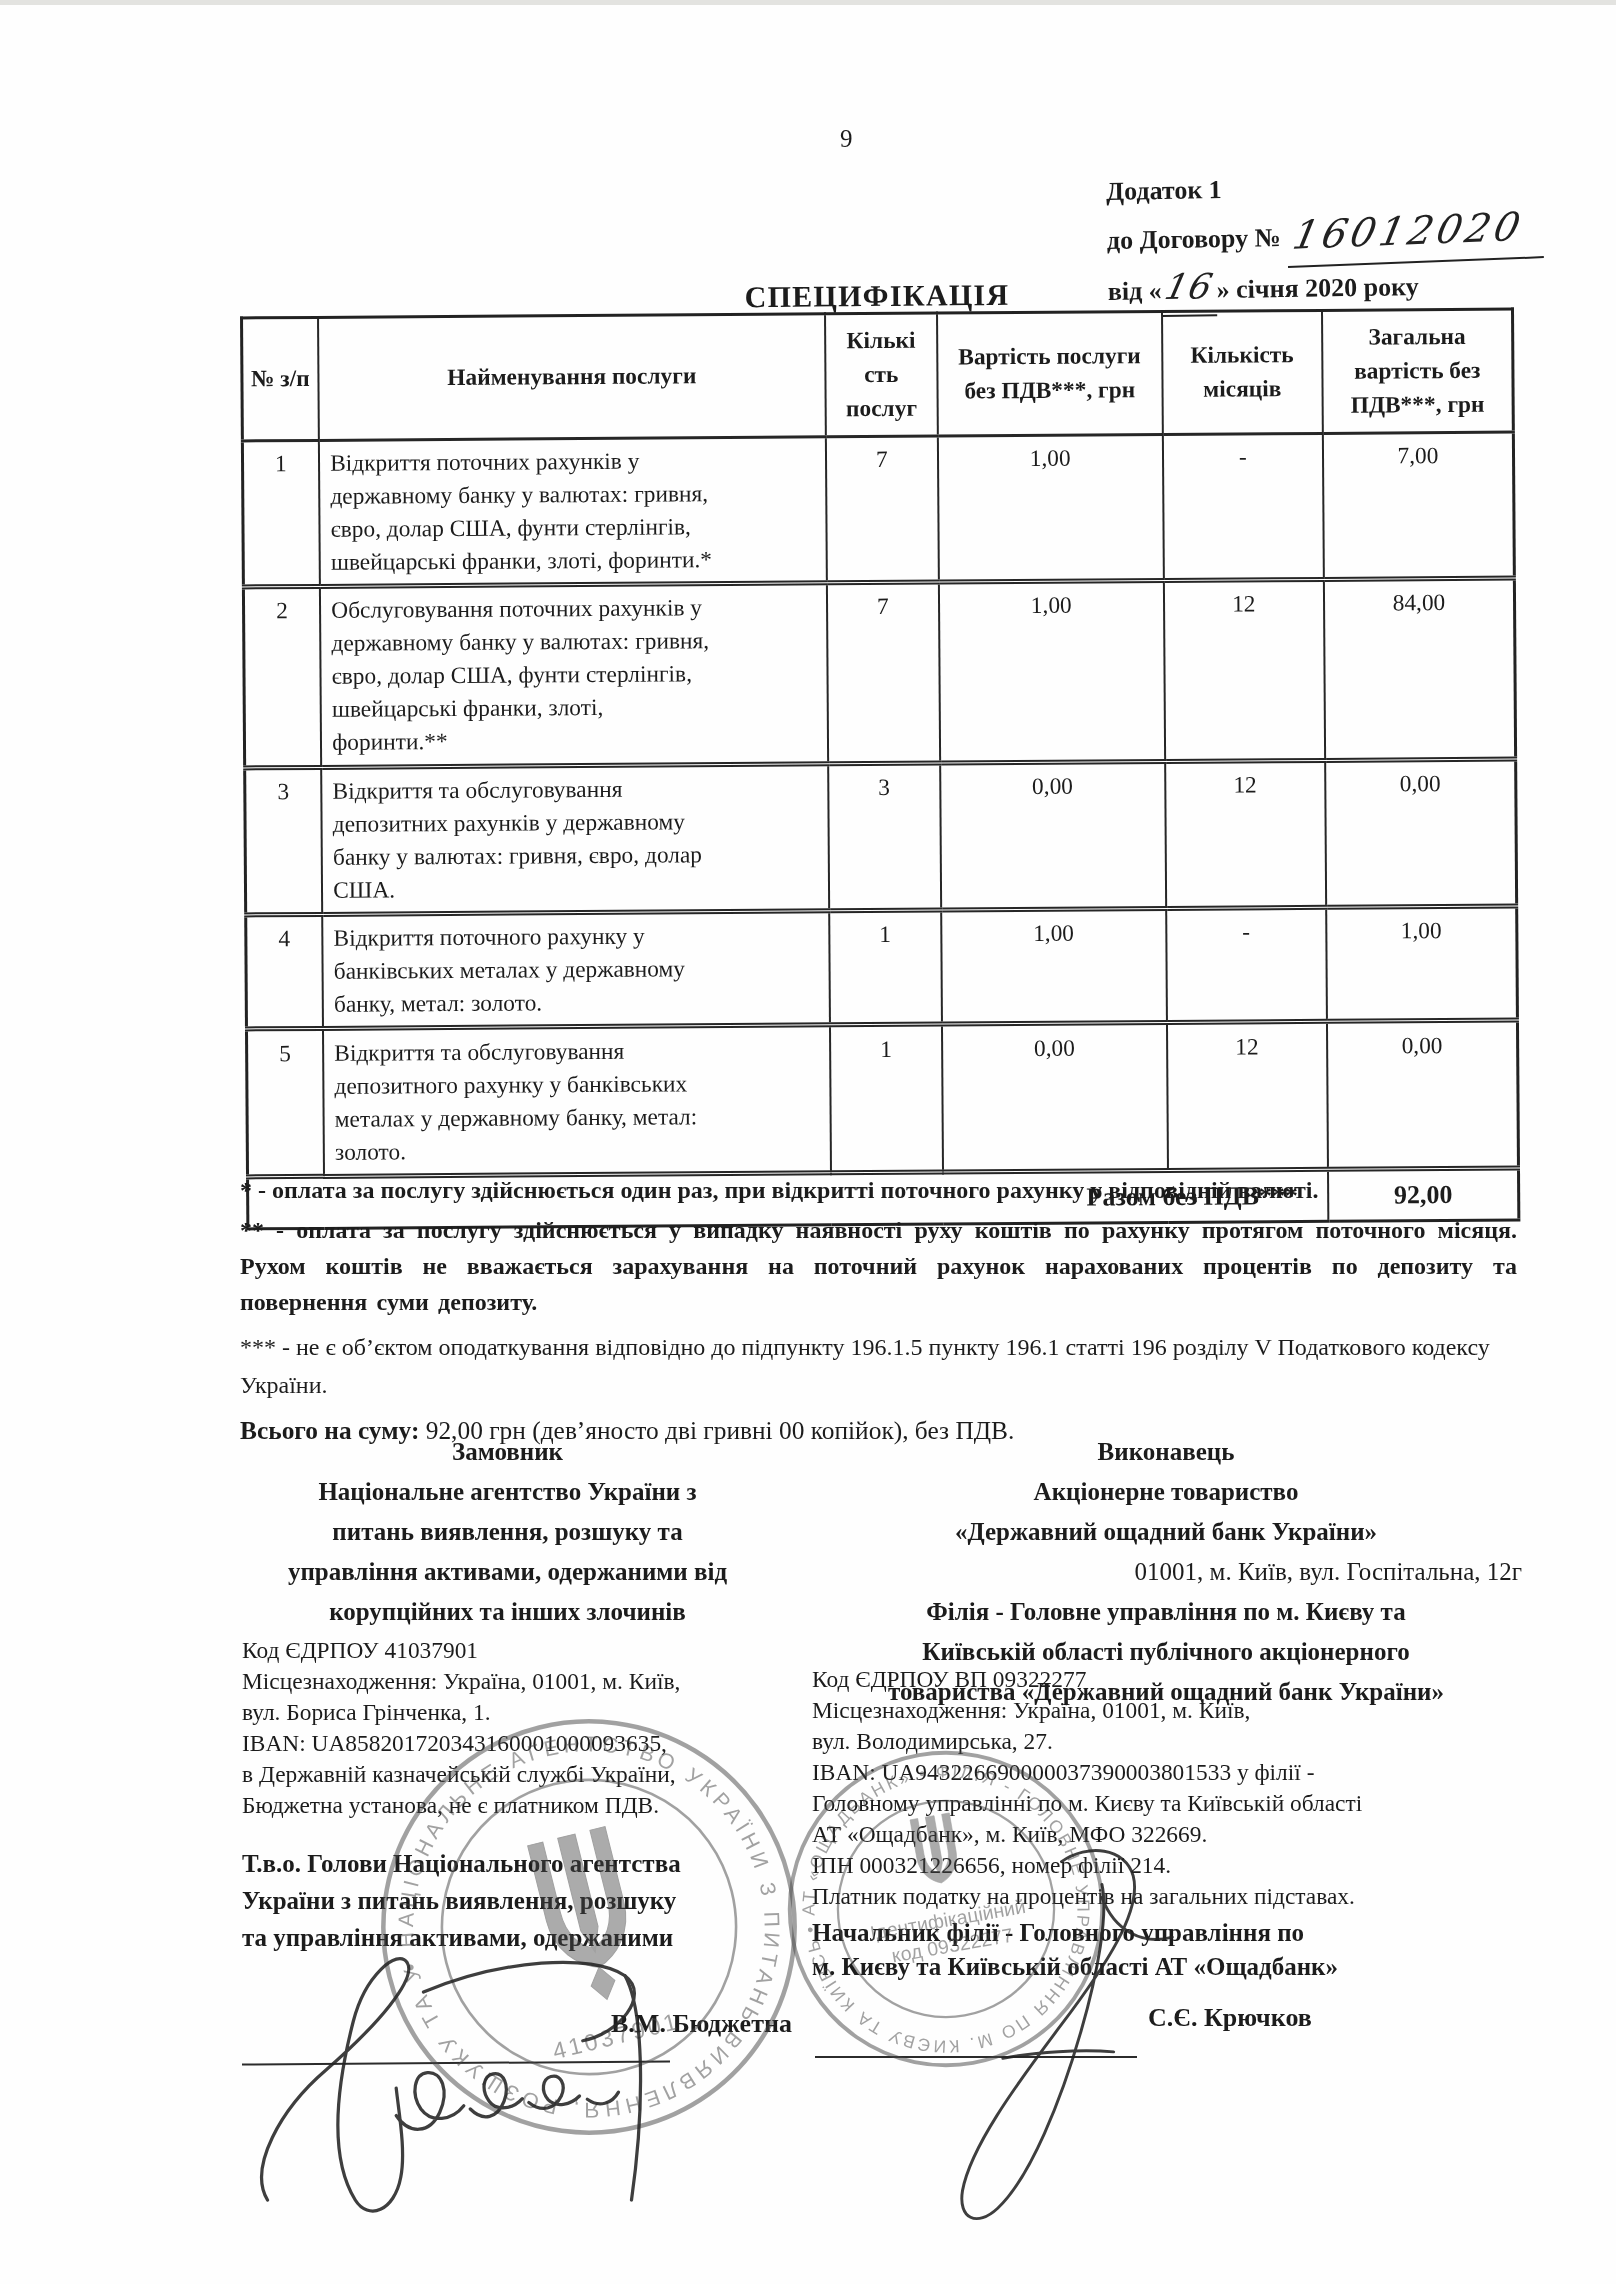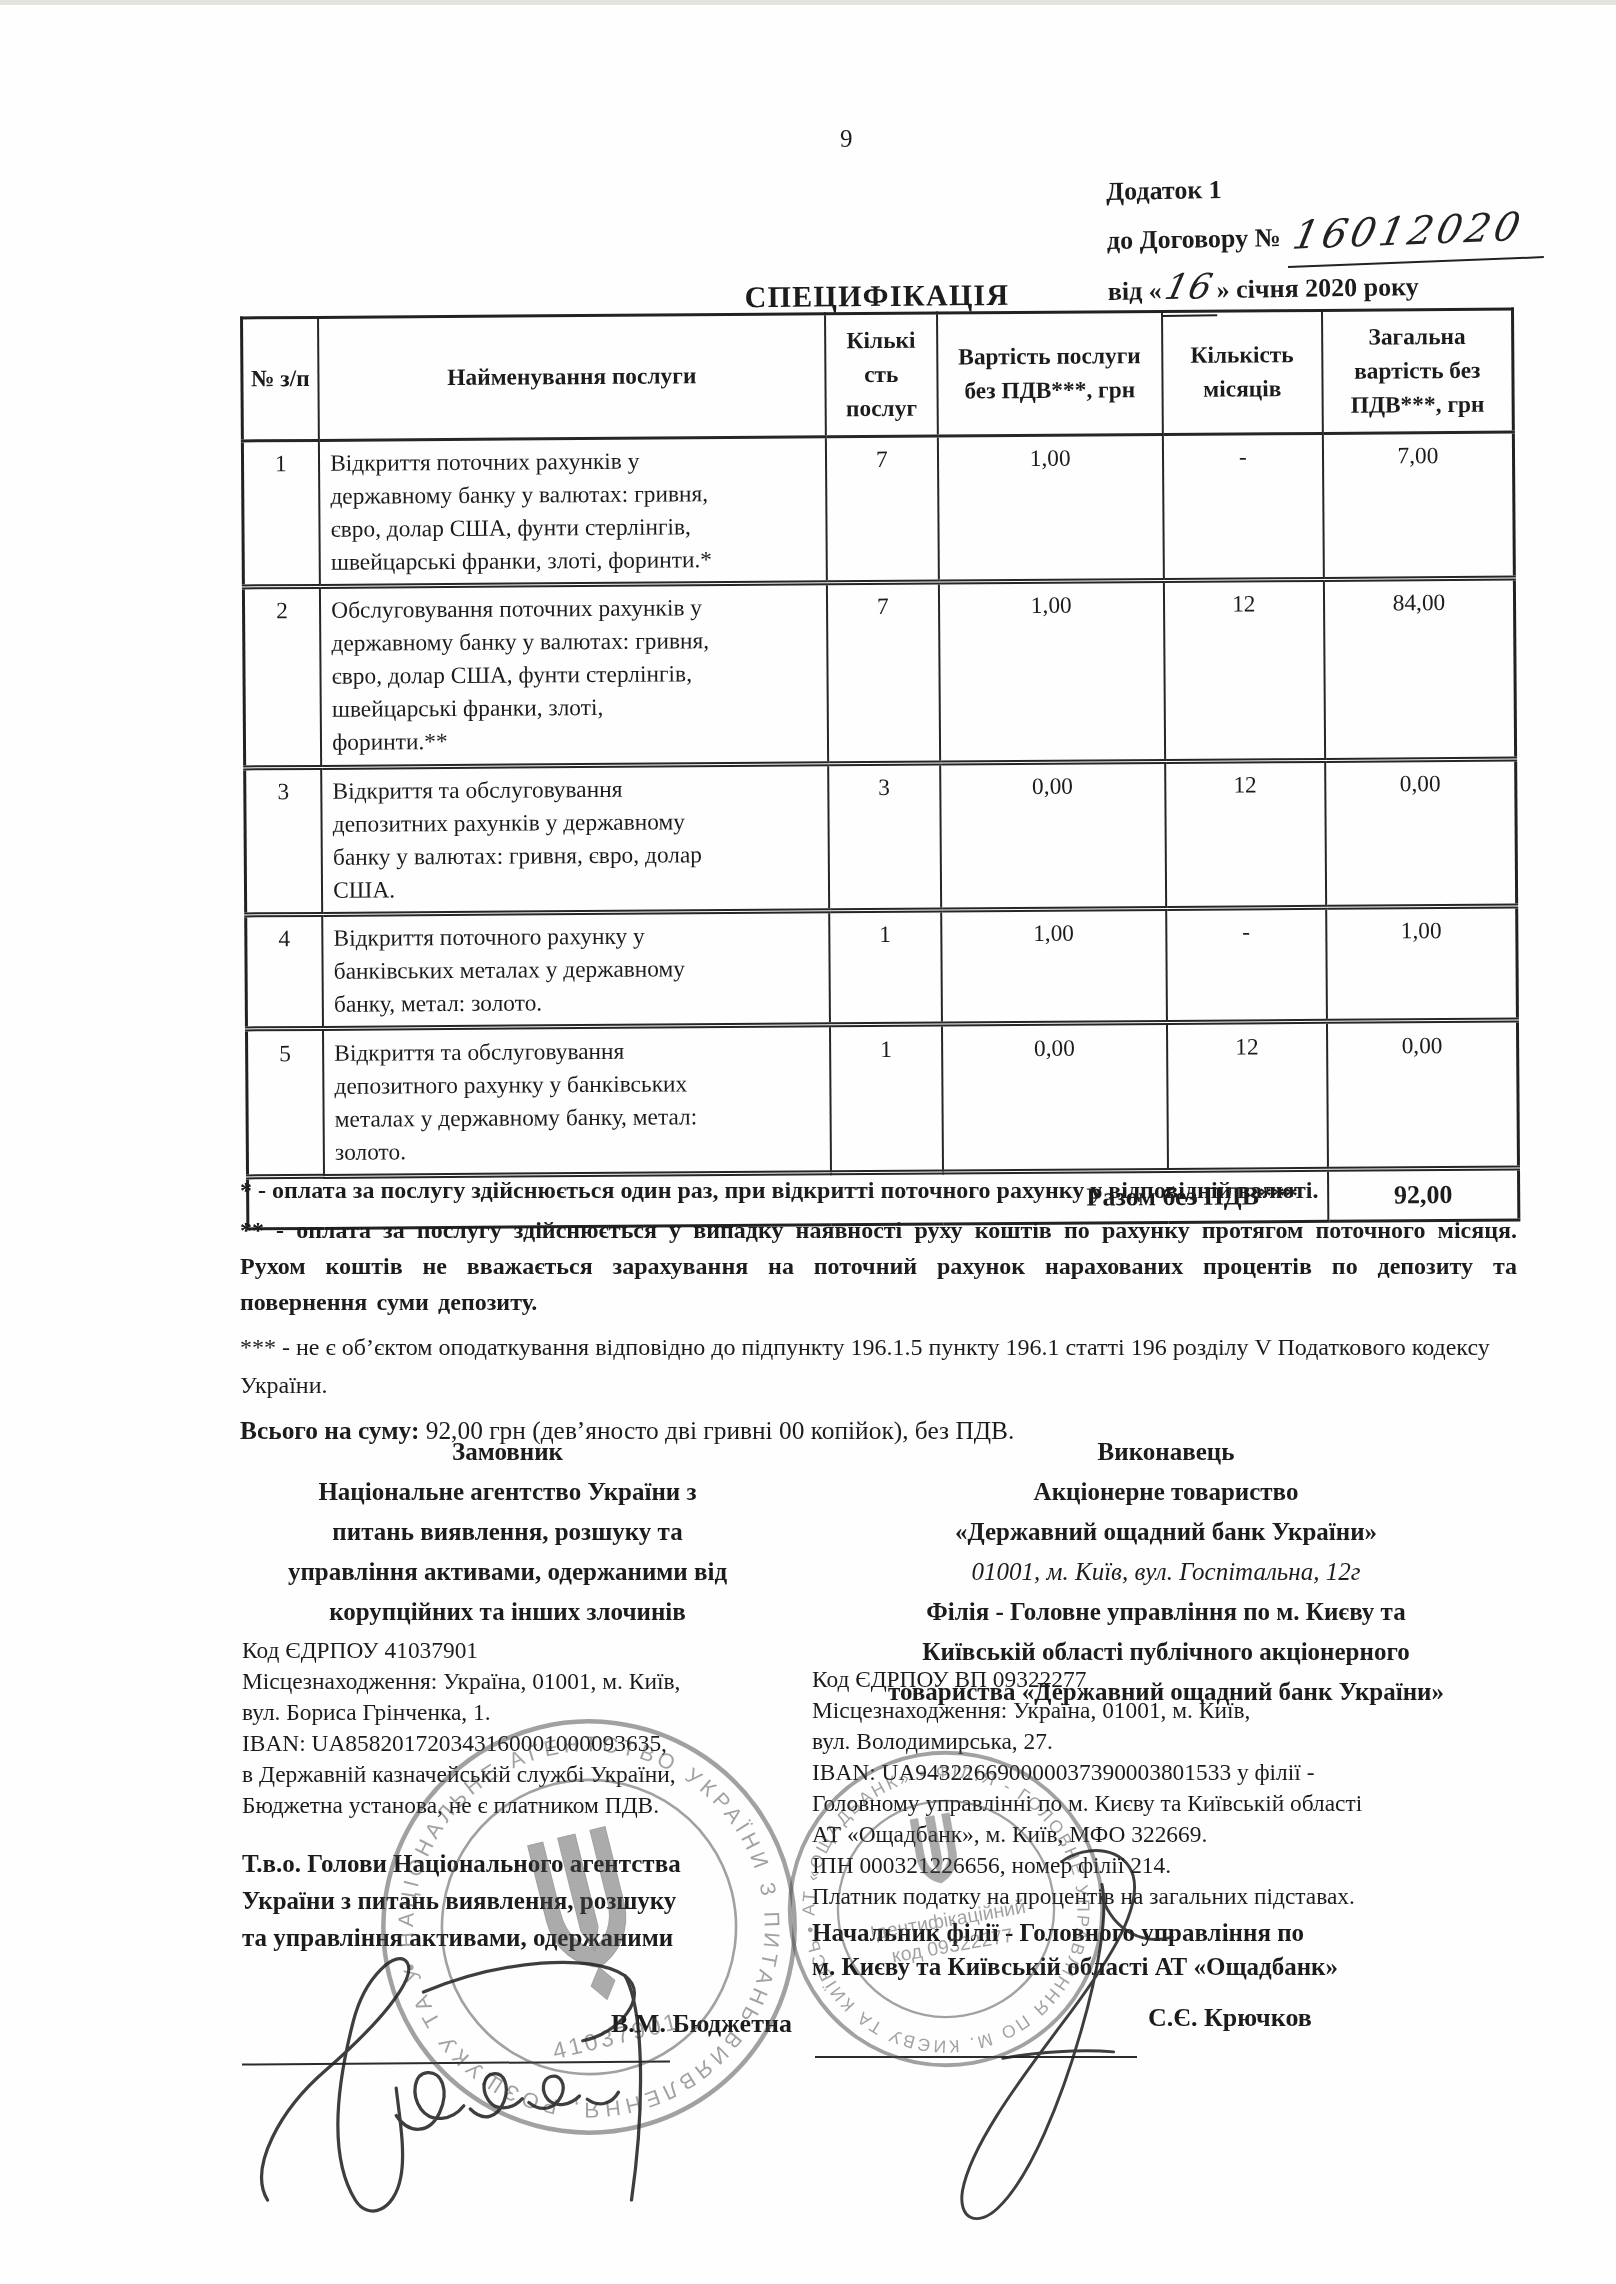--- a/index.html
+++ b/index.html
@@ -49,21 +49,21 @@
   .fn2 { top:1212px; font-weight:600; line-height:36px; text-align:justify; word-spacing:3.3px; }
   .fn3 { top:1328px; font-weight:400; line-height:38px; }
   .sum-line { position:absolute; left:240px; top:1416px; font-size:25.4px; }
   .sum-line .lbl { font-weight:bold; }
 
   
   .p-head { position:absolute; font-size:25px; line-height:40px; }
   .p-head-left  { left:232px;  top:1432px; width:551px; text-align:center; }
   .p-head-right { left:810px; top:1432px; width:712px; text-align:center; }
   .p-head .b { font-weight:bold; }
-  .p-head .addr { text-align:center; font-weight:400;font-style:italic; }
+  .p-head .addr { text-align:right; font-weight:400; }
 
   .p-details { position:absolute; font-size:23.4px; }
   .p-details-left  { left:242px;  top:1635px; width:573px;  line-height:31px; }
   .p-details-right { left:812px; top:1664px; width:723px; line-height:31px; }
   .p-details .b { font-weight:bold; }
   .p-details-left .signer { margin-top:24px; line-height:37px; font-size:25px; }
   .p-details-right .signer { margin-top:3.9px; line-height:34px; font-size:25px; }
 
   .sign-name { position:absolute; font-size:26px; font-weight:bold; white-space:nowrap; }
   .sign-name-left  { left:611px;  top:2009px; }

